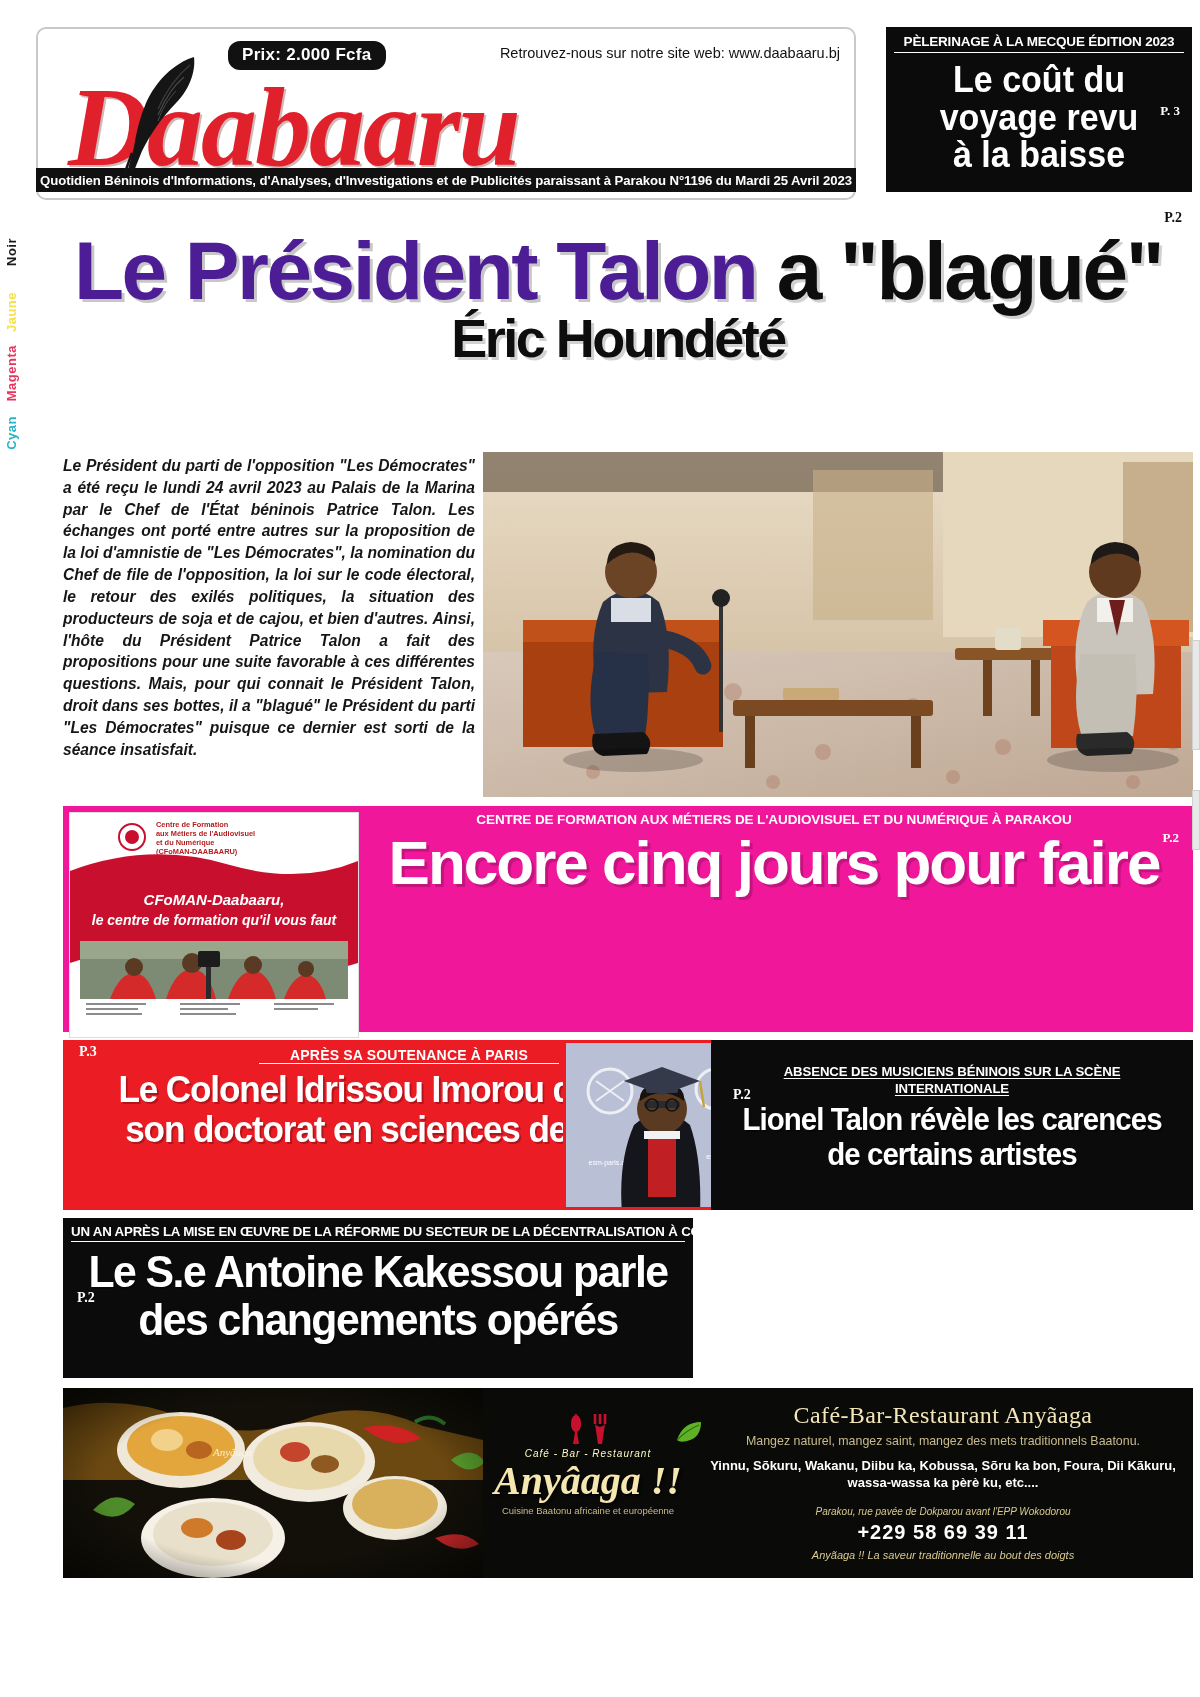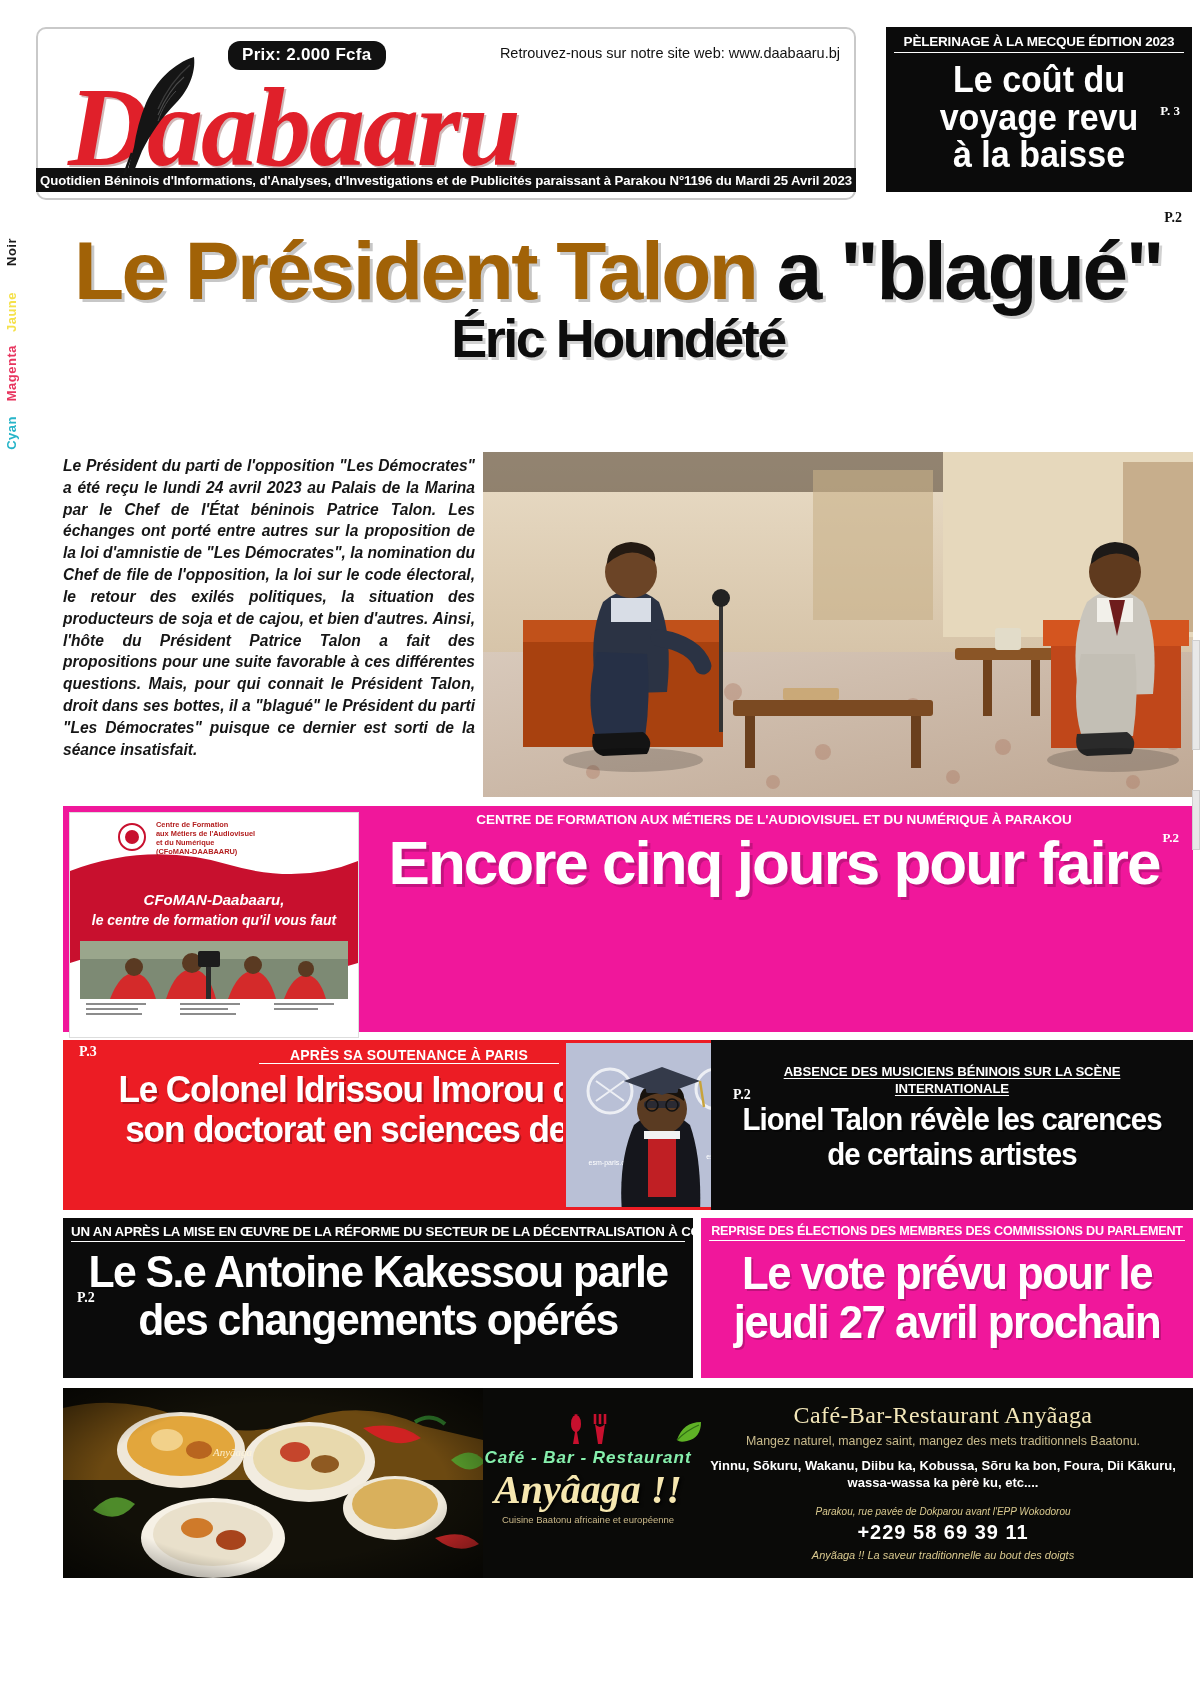--- a/index.html
+++ b/index.html
@@ -111,21 +111,21 @@
   .lead-head {
     position: absolute; left: 8px; top: 233px; width: 1164px;
     text-align: center; line-height: .92;
   }
   .lead-head .l1, .lead-head .l2 {
     display: block; font-weight: 700; letter-spacing: -2.5px;
     font-family: "Liberation Sans", sans-serif;
   }
   .lead-head .l1 { font-size: 82px; }
   .lead-head .l2 { font-size: 54px; margin-top: 6px; }
-  .red  { color: #a16207; text-shadow: 3px 3px 0 rgba(0,0,0,.22); }
+  .red  { color: #4c1d95; text-shadow: 3px 3px 0 rgba(0,0,0,.22); }
   .blk  { color: #0d0d0d; text-shadow: 3px 3px 0 rgba(0,0,0,.18); }
 
   
   .lead-body {
     position: absolute; left: 35px; top: 455px; width: 412px;
     font-family: "Liberation Sans", sans-serif;
     font-size: 15.6px; font-style: italic; font-weight: 700;
     line-height: 1.40; color: #161616; text-align: justify;
   }
   .lead-photo {
@@ -250,22 +250,22 @@
   .ad-food { position: absolute; left: 0; top: 0; width: 420px; height: 190px; }
   .ad-logo {
     position: absolute; left: 420px; top: 22px; width: 210px; text-align: center;
   }
   .ad-logo .anyaaga {
     font-family: "Liberation Serif", serif; font-style: italic; font-weight: 700;
     font-size: 40px; color: #f6e7b0; line-height: 1;
     text-shadow: 2px 2px 3px rgba(0,0,0,.8);
   }
   .ad-logo .cbr {
-    font-size: 17px; color: #86efac; font-style: italic;
-    letter-spacing: 1px; margin-bottom: 2px; font-weight: bold;
+    font-size: 10px; color: #fef9c3; font-style: italic;
+    letter-spacing: 1px; margin-bottom: 2px;
   }
   .ad-logo .tagsm { font-size: 9.5px; color: #cbb98a; margin-top: 4px; }
   .ad-text {
     position: absolute; left: 640px; top: 14px; width: 480px;
     color: #e9dcae; text-align: center;
   }
   .ad-text .title {
     font-family: "Liberation Serif", serif;
     font-size: 24px; color: #f2e6b8; margin-bottom: 5px; letter-spacing: .4px;
   }
@@ -528,27 +528,20 @@
   <div class="row4">
     <div class="k-black">
       <div class="kicker">UN AN APRÈS LA MISE EN ŒUVRE DE LA RÉFORME DU SECTEUR DE LA DÉCENTRALISATION À COVÈ</div>
       <div class="pref">P.2</div>
       <div class="htitle">
         <div>Le S.e Antoine Kakessou parle</div>
         <div>des changements opérés</div>
       </div>
     </div>
 
-    <div class="v-pink">
-      <div class="kicker">REPRISE DES ÉLECTIONS DES MEMBRES DES COMMISSIONS DU PARLEMENT</div>
-      <div class="htitle">
-        <div>Le vote prévu pour le</div>
-        <div>jeudi 27 avril prochain</div>
-      </div>
-    </div>
   </div>
 
   <div class="ad-bottom">
     <svg class="ad-food" viewBox="0 0 420 190">
       <rect width="420" height="190" fill="#0a0a08"></rect>
       <path d="M0 0 h420 v190 h-420z" fill="#121008"></path>
       <g opacity=".9">
         <path d="M0 20 q60 -14 120 10 q60 24 120 2 q60 -22 120 6 l60 14 v40 H0z" fill="#c8841c" opacity=".55"></path>
       </g>
 

